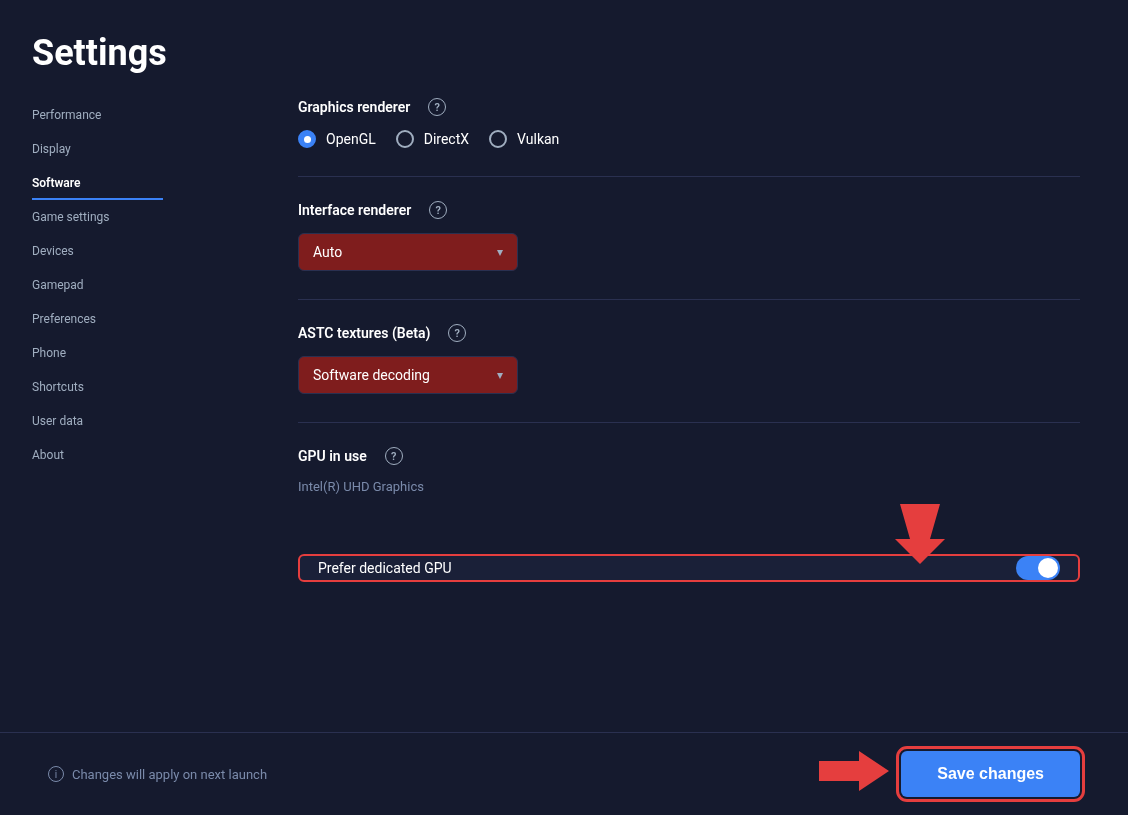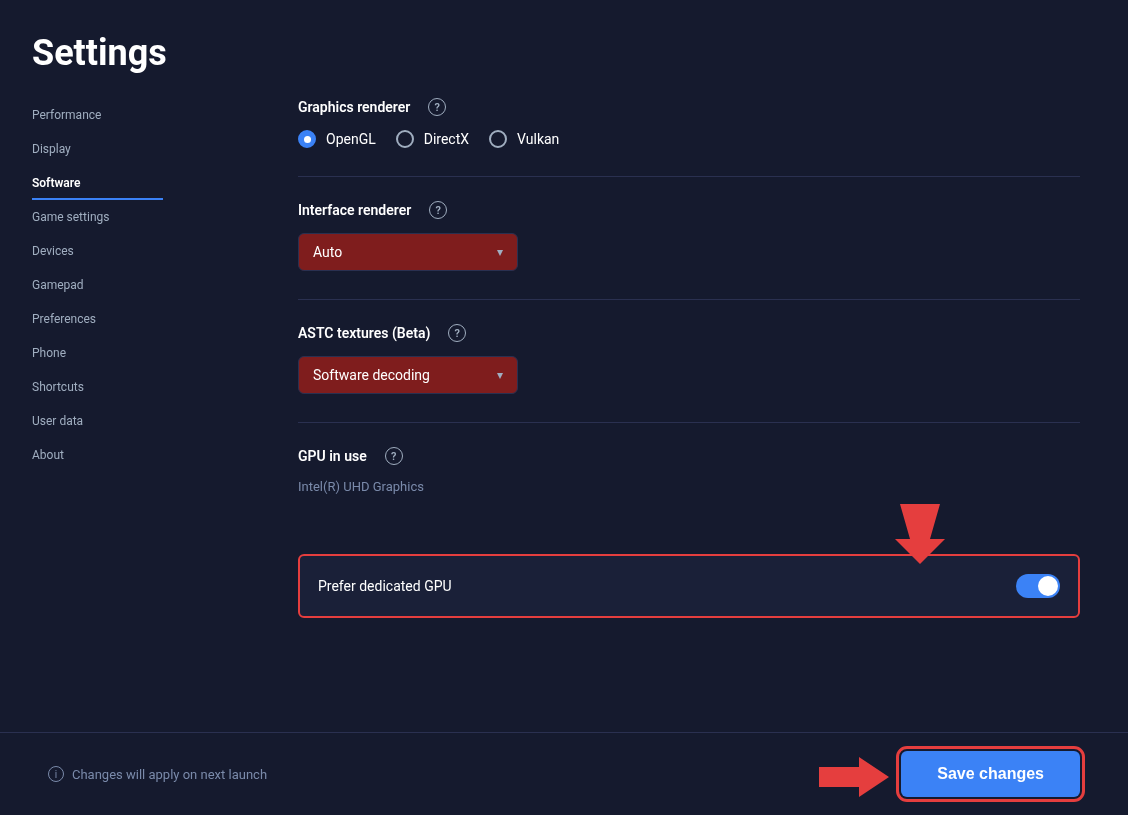--- a/index.html
+++ b/index.html
@@ -176,21 +176,21 @@
       margin-bottom: 10px;
     }
 
     .gpu-prefer-row {
       display: flex;
       align-items: center;
       justify-content: space-between;
       background-color: #1a2038;
       border: 2px solid #e53e3e;
       border-radius: 6px;
-      padding: 18px 18px;
+      padding: 0 18px;
       text-align: center;
     }
 
     .gpu-prefer-label {
       font-size: 14px;
       color: #ffffff;
     }
 
     
     .toggle {
@@ -242,21 +242,21 @@
       align-items: center;
       justify-content: center;
       font-size: 10px;
       color: #7a8aaa;
       flex-shrink: 0;
     }
 
     
     .save-button-wrapper {
       display: flex;
-      align-items: flex-end;
+      align-items: flex-start;
       gap: 0;
     }
 
     .red-arrow-right {
       margin-right: 12px;
     }
 
     .save-button {
       background-color: #3b82f6;
       color: #ffffff;

